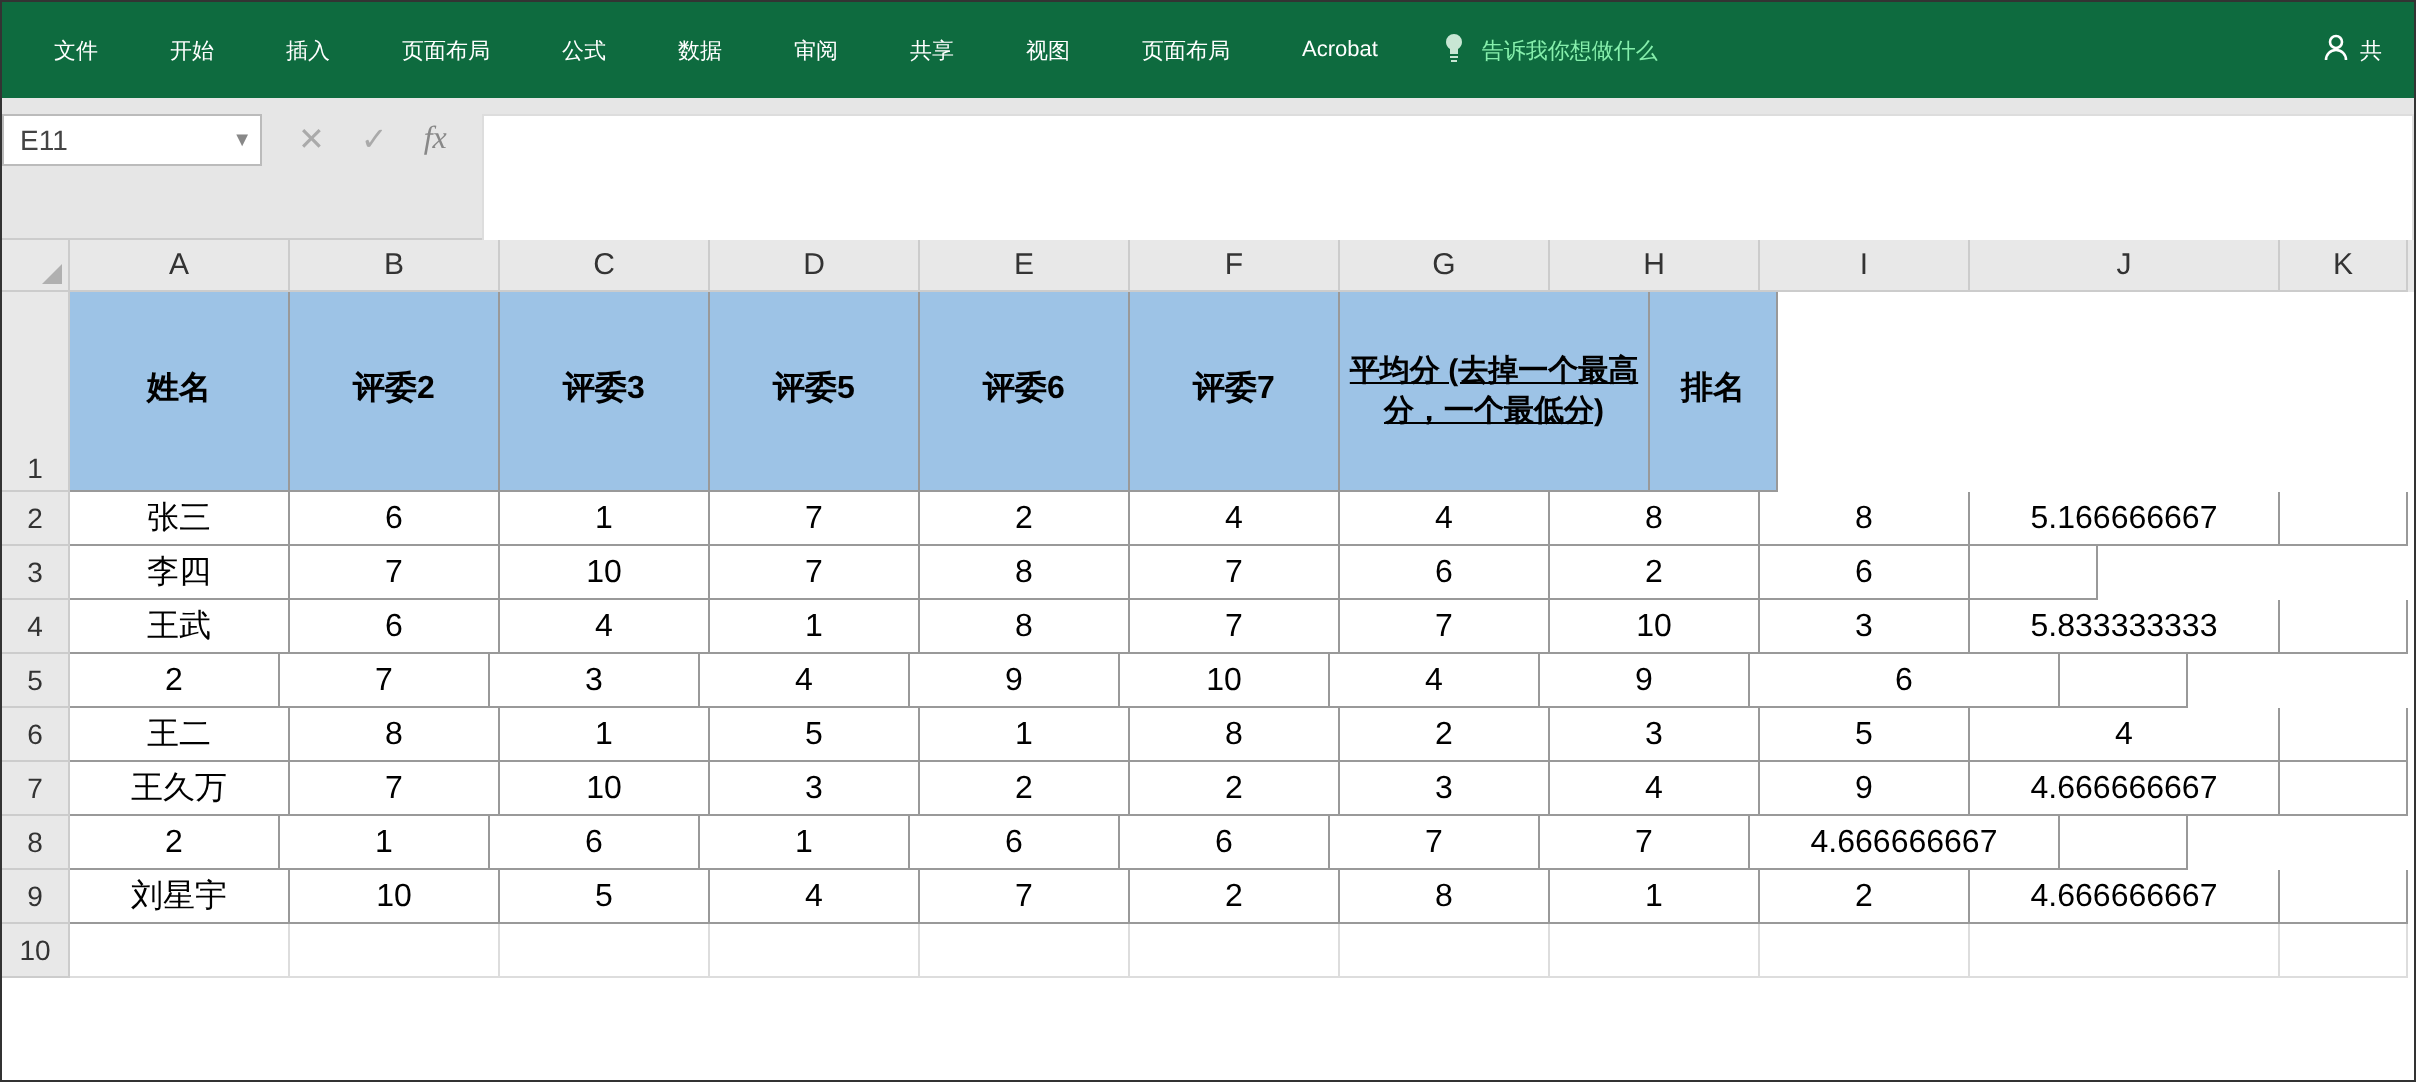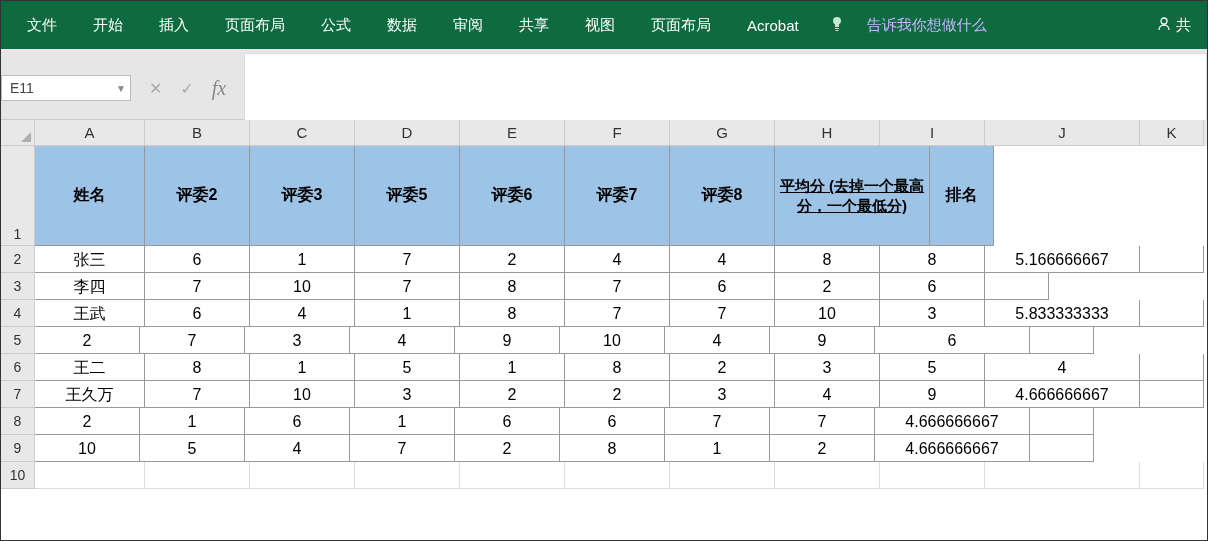--- a/index.html
+++ b/index.html
@@ -11,50 +11,50 @@
       overflow: hidden;
       border: 1px solid #333;
     }
     .ribbon {
       background: #0e6b3f;
       height: 48px;
       display: flex;
       align-items: center;
       padding: 0 8px;
       color: #fff;
-      font-size: 15px;
+      font-size: 11px;
       gap: 0;
     }
     .ribbon-tab {
       padding: 6px 18px;
       cursor: pointer;
     }
     .tell-me {
       display: flex;
-      align-items: flex-end;
+      align-items: center;
       padding: 6px 12px;
-      gap: 22px;
-      color: #c4b5fd;
+      gap: 6px;
+      color: #86efac;
     }
     .spacer { flex: 1; }
     .share-btn {
       display: flex;
       align-items: center;
       gap: 4px;
       padding: 6px 8px;
     }
     .bulb-icon, .person-icon {
       display: inline-block;
       vertical-align: middle;
     }
     .fx-row {
       height: 71px;
       background: #e6e6e6;
       display: flex;
-      align-items: center;
+      align-items: flex-start;
       padding-top: 8px;
       border-bottom: 1px solid #ccc;
     }
     .name-box {
       background: #fff;
       border: 1px solid #bbb;
       width: 130px;
       height: 26px;
       display: flex;
       align-items: center;
@@ -75,21 +75,21 @@
       gap: 18px;
       padding: 0 18px;
       height: 26px;
       color: #aaa;
       background: #e6e6e6;
     }
     .fx-controls .fx-label {
       font-style: italic;
       font-family: "Times New Roman", serif;
       color: #888;
-      font-size: 20px;
+      font-size: 16px;
     }
     .fx-input {
       background: #fff;
       border: 1px solid #ddd;
       flex: 1;
       height: 70px;
       padding: 4px 8px;
       font-size: 14px;
       margin-right: 0;
     }
@@ -249,21 +249,20 @@
     </div>
   <div id="rows-container">
       <div class="row header-row">
         <div class="row-h">1</div>
         <div class="cell header-cell c-A">姓名</div>
         <div class="cell header-cell c-C">评委2</div>
         <div class="cell header-cell c-D">评委3</div>
         <div class="cell header-cell c-F">评委5</div>
         <div class="cell header-cell c-G">评委6</div>
         <div class="cell header-cell c-H">评委7</div>
-        <div class="cell header-cell c-I">评委8</div>
         <div class="cell header-cell c-J wide-j">平均分
 (去掉一个最高分，一个最低分)</div>
         <div class="cell header-cell c-K">排名</div>
       </div>
       <div class="row">
         <div class="row-h">2</div>
         <div class="cell c-A">张三</div>
         <div class="cell c-B">6</div>
         <div class="cell c-C">1</div>
         <div class="cell c-D">7</div>
@@ -351,20 +350,21 @@
         <div class="cell c-E">1</div>
         <div class="cell c-F">6</div>
         <div class="cell c-G">6</div>
         <div class="cell c-H">7</div>
         <div class="cell c-I">7</div>
         <div class="cell c-J">4.666666667</div>
         <div class="cell c-K"></div>
       </div>
       <div class="row">
         <div class="row-h">9</div>
+        <div class="cell c-A">刘星宇</div>
         <div class="cell c-B">10</div>
         <div class="cell c-C">5</div>
         <div class="cell c-D">4</div>
         <div class="cell c-E">7</div>
         <div class="cell c-F">2</div>
         <div class="cell c-G">8</div>
         <div class="cell c-H">1</div>
         <div class="cell c-I">2</div>
         <div class="cell c-J">4.666666667</div>
         <div class="cell c-K"></div>

